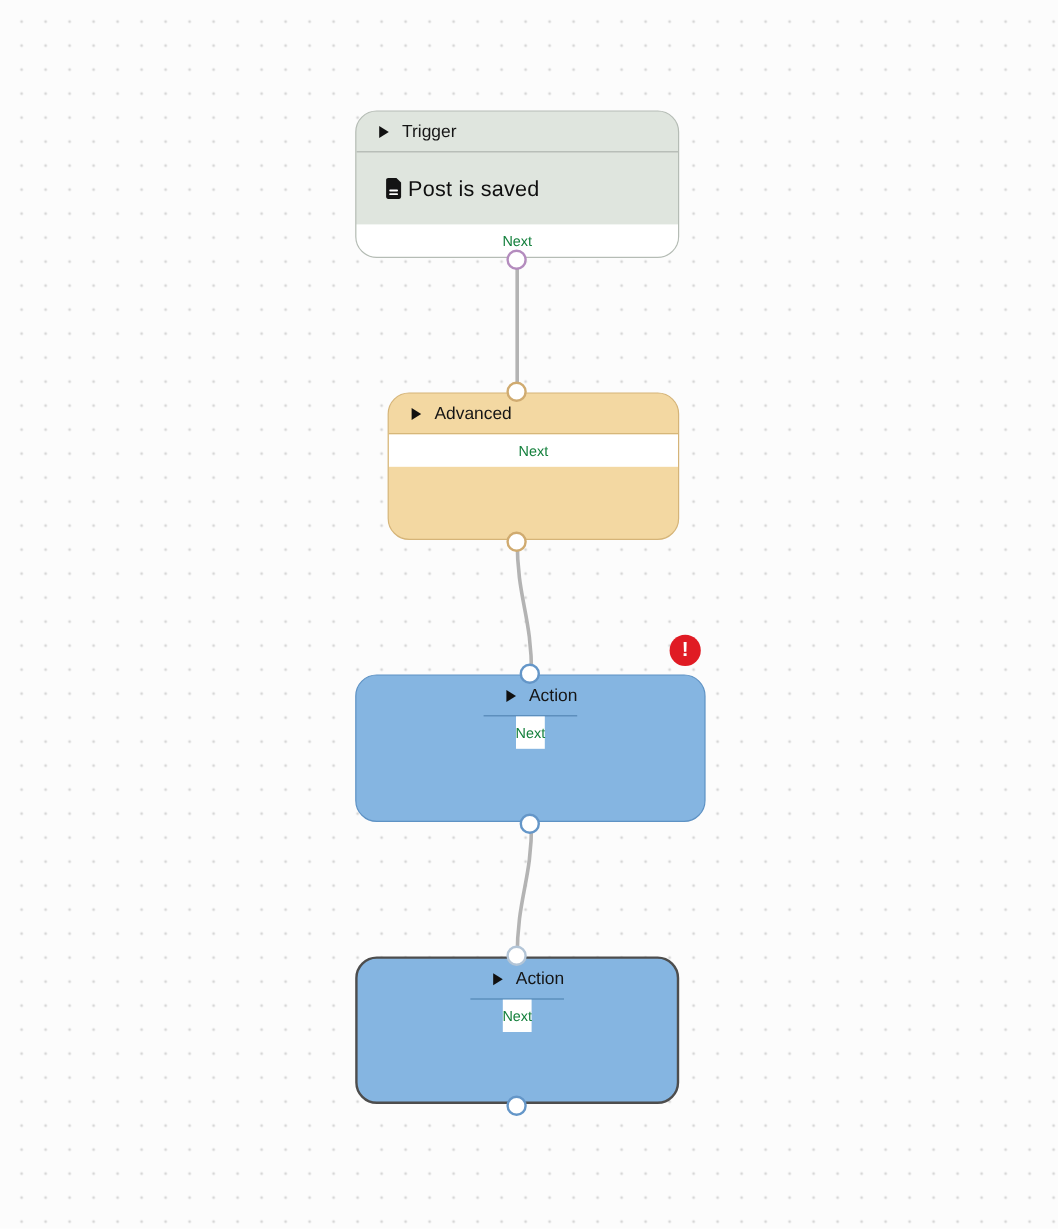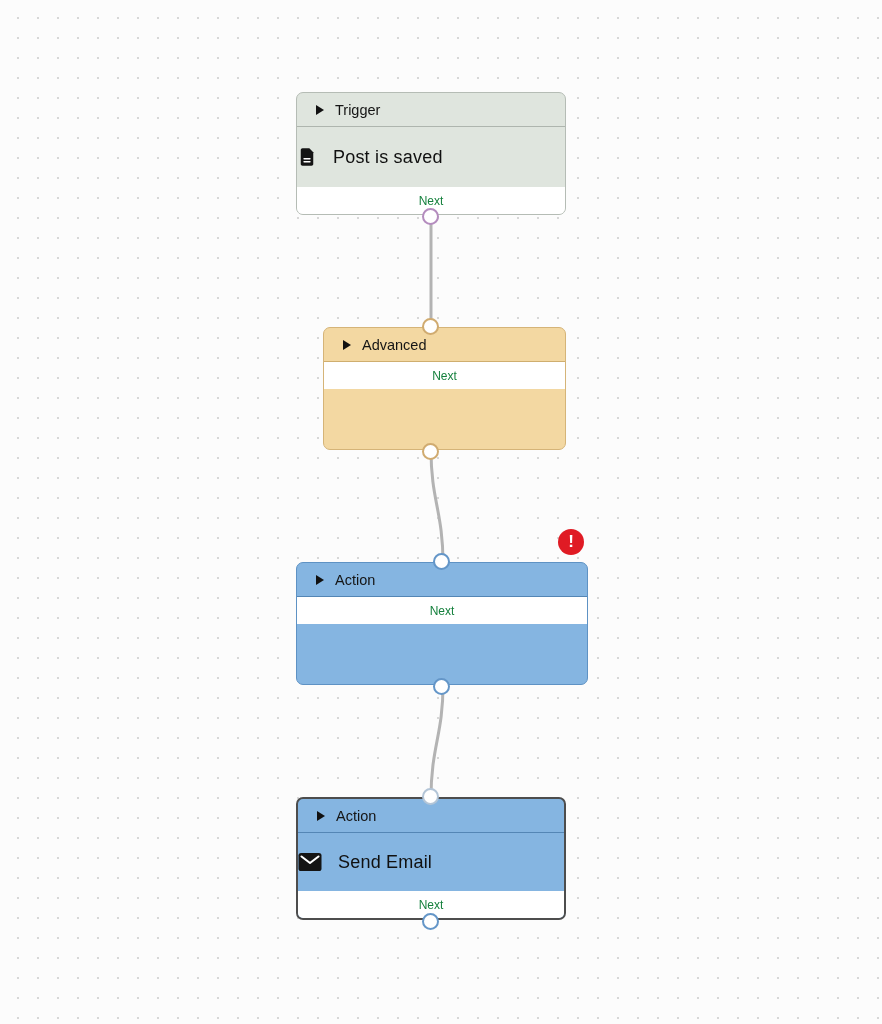--- a/index.html
+++ b/index.html
@@ -30,29 +30,29 @@
     stroke-linecap: round;
   }
   .node {
     position: absolute;
     z-index: 2;
   }
   .node-box {
     display: flex;
     flex-direction: column;
     height: 123px;
-    border-radius: 7px;
+    border-radius: 18px;
     border: 1.5px solid;
     overflow: hidden;
     box-sizing: border-box;
     background: #fff;
   }
   .node--trigger .node-box   { background: #dfe5de; border-color: #b5bcb5; }
   .node--advanced .node-box  { background: #f3d8a2; border-color: #d5b478; margin-left: 27px; }
-  .node--action .node-box    { background: #85b5e1; border-color: #5e92c4; }
+  .node--action .node-box    { background: #85b5e1; border-color: #5e92c4; align-items: center; }
   .node--selected .node-box  { border-color: #4d4d4d; border-width: 2px; }
 
   .node-header {
     flex: 0 0 33px;
     display: flex;
     align-items: center;
     gap: 11px;
     padding-left: 19px;
     font-size: 14.5px;
     font-weight: 500;
@@ -67,21 +67,22 @@
   .play-icon {
     width: 0; height: 0;
     border-top: 5px solid rgba(0,0,0,0);
     border-bottom: 5px solid rgba(0,0,0,0);
     border-left: 8px solid #111;
   }
   .node-body {
     flex: 1 1 auto;
     display: flex;
     align-items: center;
-    gap: 16px;
+    gap: 2px;
+    padding-left: 21px;
     font-size: 18px;
     font-weight: 500;
     color: #101010;
     letter-spacing: 0.2px;
     cursor: pointer;
   }
   .node-icon { display: flex; align-items: center; }
   .node-footer {
     flex: 0 0 27px;
     background: #ffffff;
@@ -191,29 +192,20 @@
     <span class="port port--out port--blue"></span>
     <span class="error-badge">!</span>
   </div>
 
   <div class="node node--action node--selected" style="left:296px; top:797px; width:270px;">
     <div class="node-box">
       <div class="node-header">
         <span class="play-icon"></span>
         <span>Action</span>
       </div>
-      <div class="node-body">
-        <span class="node-icon">
-          <svg width="24" height="20" viewBox="0 0 24 20">
-            <rect x="0.5" y="1" width="23" height="18" rx="2.6" fill="#141414"></rect>
-            <path d="M3.5 4.5l8.5 6.5 8.5-6.5" fill="none" stroke="#ffffff" stroke-width="2.1" stroke-linecap="round" stroke-linejoin="round"></path>
-          </svg>
-        </span>
-        <span>Send Email</span>
-      </div>
       <div class="node-footer">
         <span>Next</span>
       </div>
     </div>
     <span class="port port--in port--pale"></span>
     <span class="port port--out port--blue"></span>
   </div>
 
 </div>
 

